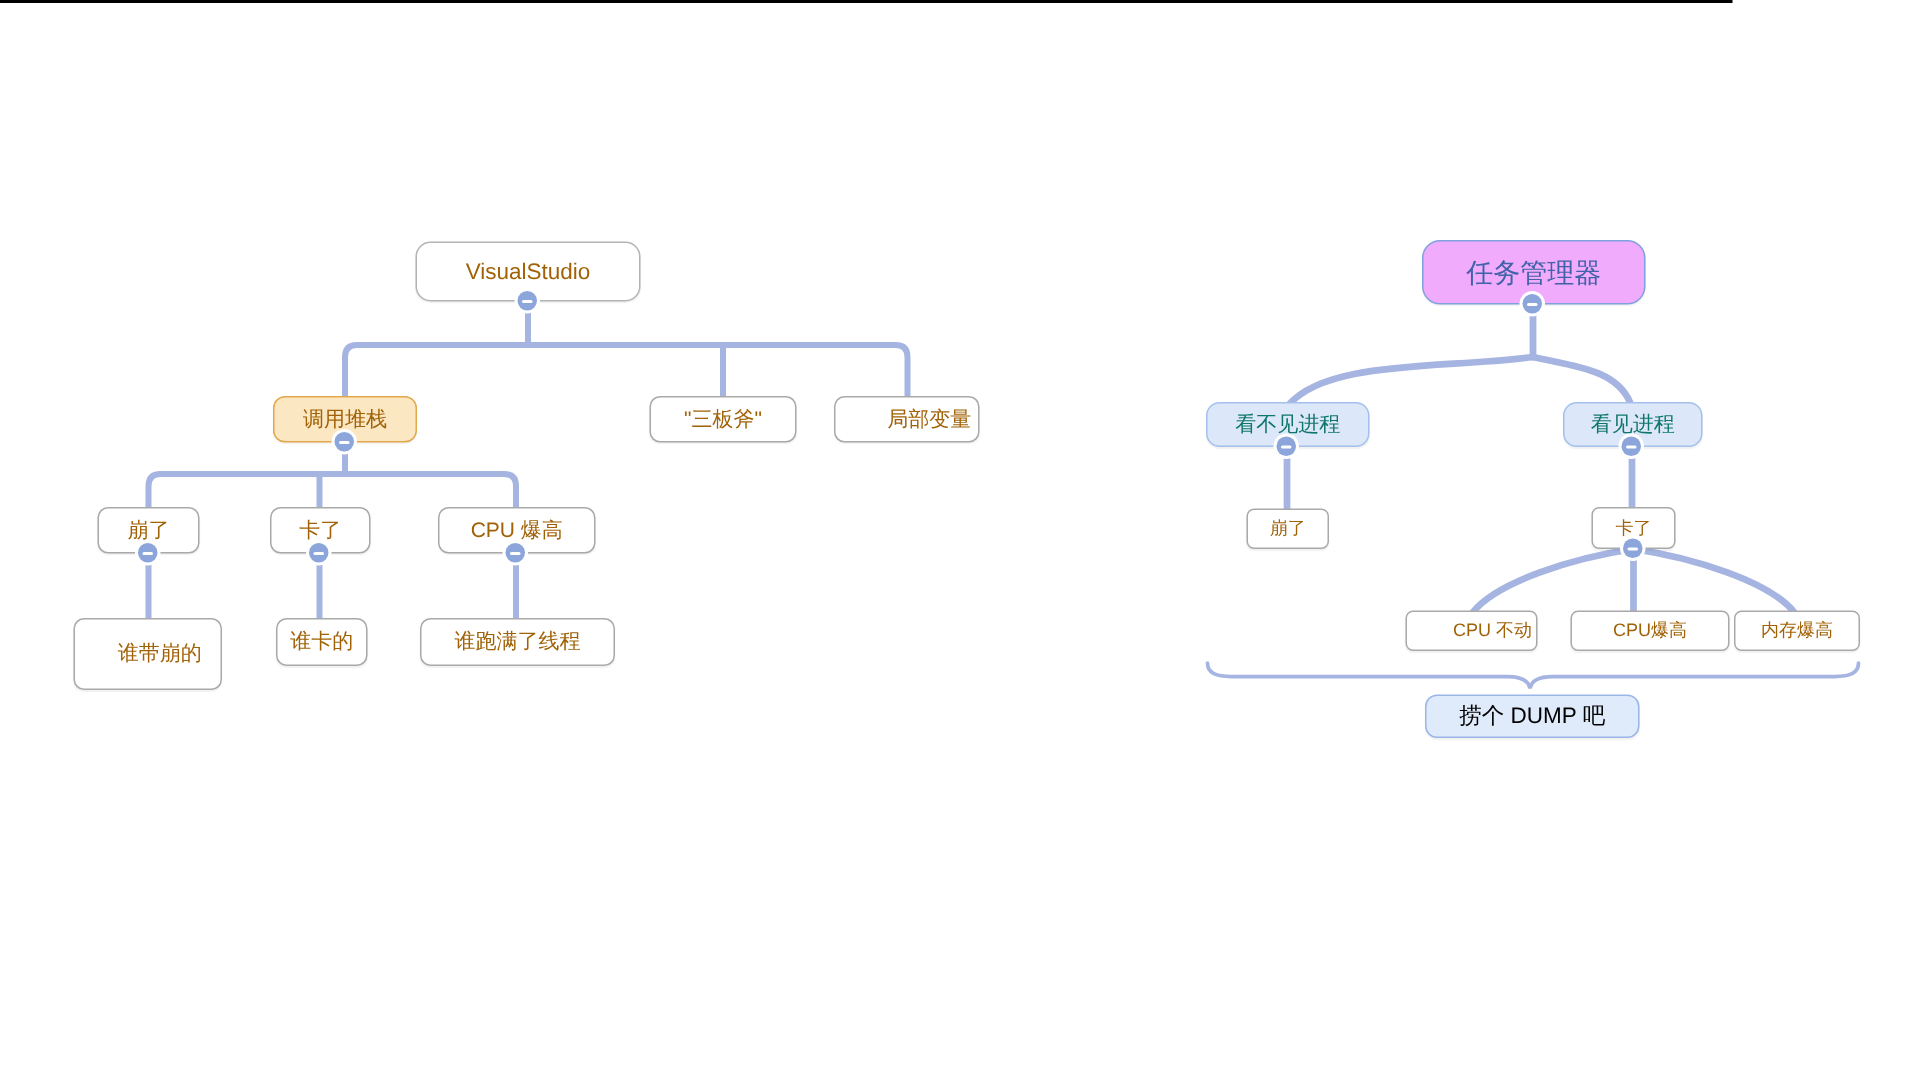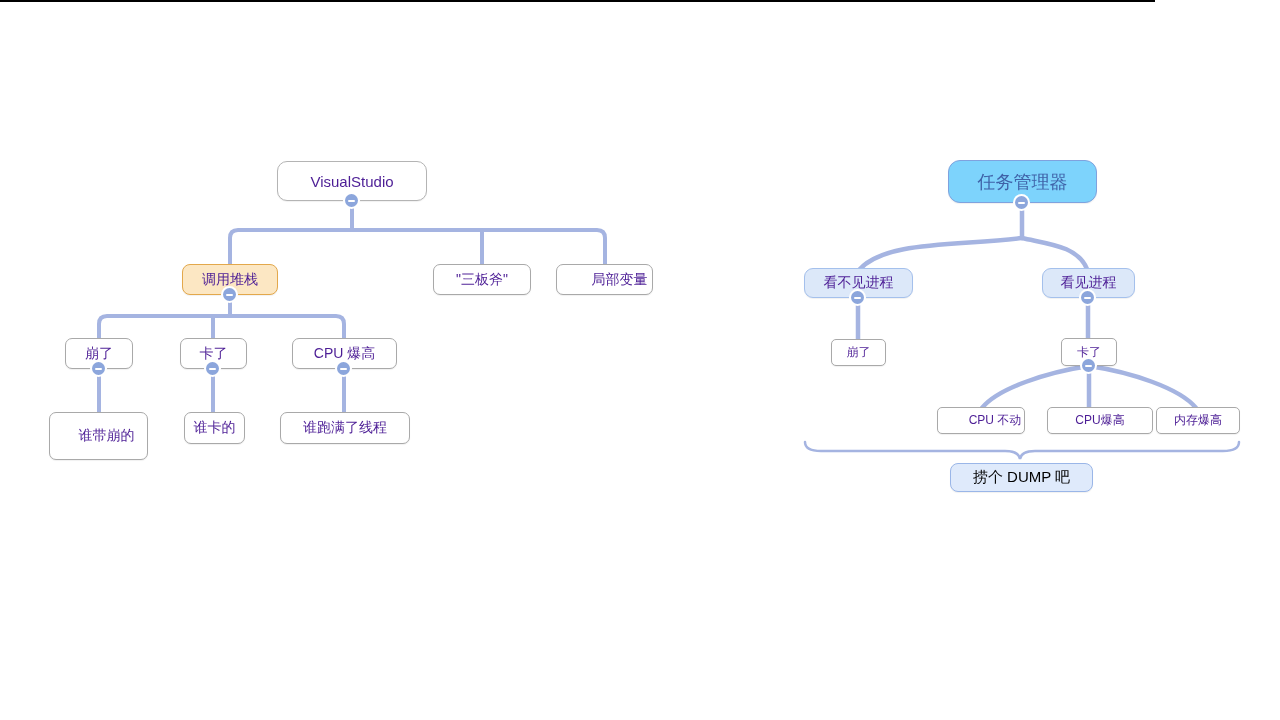--- a/index.html
+++ b/index.html
@@ -10,27 +10,27 @@
     overflow: hidden;
   }
   #canvas { position: relative; width: 1280px; height: 720px; background: #ffffff; }
   #top-edge-line { position: absolute; left: 0; top: 0; width: 1155px; height: 2px; background: #000000; }
   #wires { position: absolute; left: 0; top: 0; width: 1280px; height: 720px; }
 
   .node {
     position: absolute; box-sizing: border-box;
     display: flex; align-items: center; justify-content: center;
     background: #ffffff; border: 1px solid #a9a9a9; border-radius: 7px;
-    font-size: 14px; color: #4c1d95; white-space: nowrap; z-index: 2;
+    font-size: 14px; color: #a16207; white-space: nowrap; z-index: 2;
     box-shadow: 0 1px 1px rgba(0,0,0,0.06);
   }
   .root-left  { border-radius: 10px; font-size: 15px; border-color: #b4b4b4; }
   .orange     { background: #fce7c3; border-color: #e3a84b; border-radius: 8px; }
-  .root-right { background: #7dd3fc; border-color: #7fa2de; color: #3f62a8; font-size: 18px; border-radius: 12px; }
-  .lightblue  { background: #dce8f9; border-color: #a4c0ec; color: #4c1d95; border-radius: 9px; }
+  .root-right { background: #f0abfc; border-color: #7fa2de; color: #3f62a8; font-size: 18px; border-radius: 12px; }
+  .lightblue  { background: #dce8f9; border-color: #a4c0ec; color: #0f766e; border-radius: 9px; }
   .small      { font-size: 12px; border-radius: 5px; }
   .summary-node { background: #dfeafb; border-color: #9ab6e8; color: #000000; font-size: 15px; border-radius: 8px; }
 
   .collapse {
     position: absolute; width: 13px; height: 13px; border-radius: 50%;
     background: #8ca6dc; box-shadow: 0 0 0 2px #ffffff; z-index: 3;
     display: flex; align-items: center; justify-content: center;
   }
   .collapse .minus { display: block; width: 7px; height: 2px; background: #ffffff; border-radius: 1px; }
 </style>

